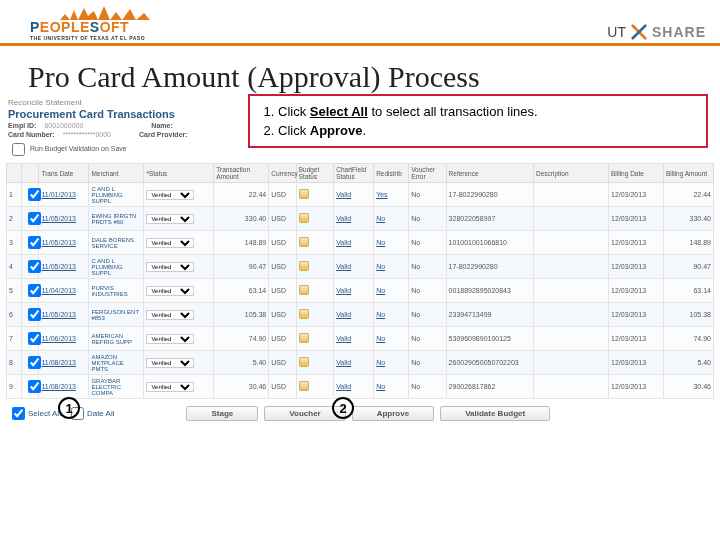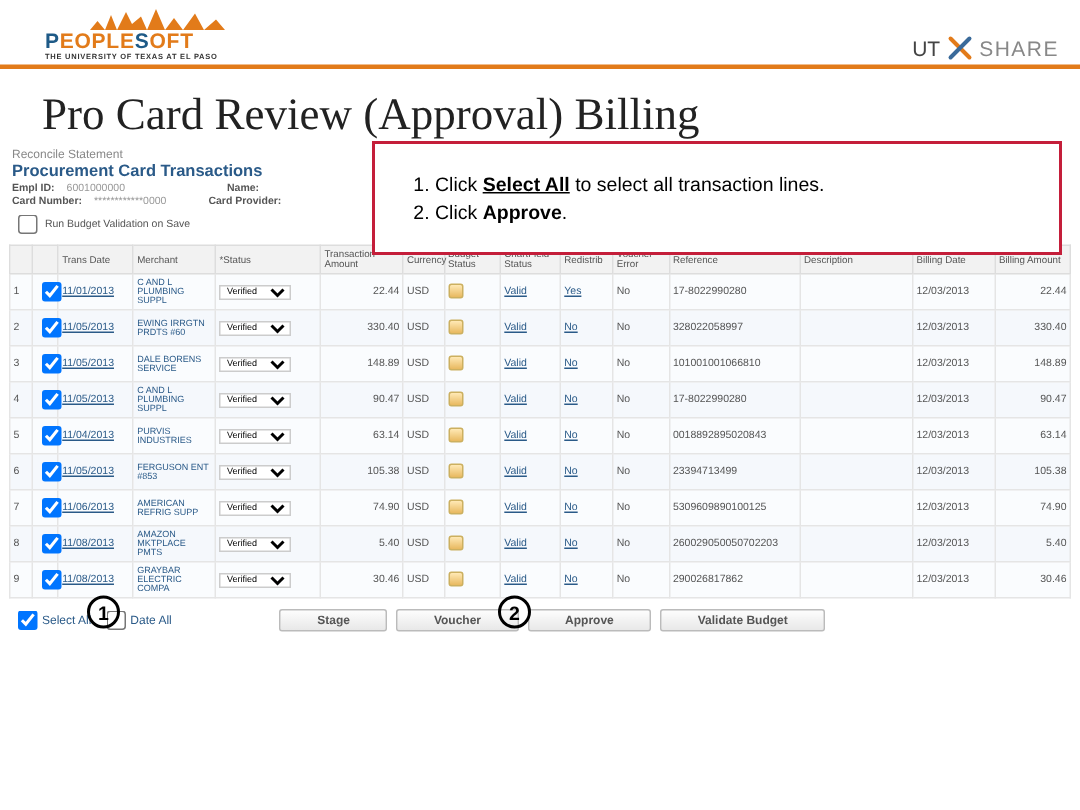--- a/index.html
+++ b/index.html
@@ -5,38 +5,38 @@
   * { box-sizing: border-box; }
   body { margin: 0; width: 720px; height: 540px; font-family: Arial, sans-serif; background: #fff; overflow: hidden; }
   
   .top-brand { height: 46px; border-bottom: 3px solid #e27b1a; display: flex; justify-content: space-between; align-items: flex-end; padding: 0 14px 2px; position: relative; }
   .ps-logo { font-size: 14px; font-weight: bold; color: #1e5a87; letter-spacing: 0.5px; margin-left: 16px; }
   .ps-logo .ps-sub { display: block; font-size: 5px; color: #333; letter-spacing: 0.5px; }
   .ps-logo .orange { color: #e27b1a; }
   .skyline { position: absolute; left: 60px; top: 2px; width: 90px; height: 18px; }
   .skyline svg { width: 100%; height: 100%; }
   .utx { font-size: 14px; color: #444; display: flex; align-items: center; gap: 4px; font-weight: 500; }
-  .utx .share { color: #888; font-weight: 400; letter-spacing: 1px; }
+  .utx .share { color: #888; font-weight: 700; letter-spacing: 1px; }
   .utx svg { width: 18px; height: 18px; }
   
   .title { font-size: 30px; color: #222; padding: 14px 28px 0; font-family: "Times New Roman", serif; }
   
   .content { position: relative; padding: 0 6px; }
   
   .recon { font-size: 8px; color: #888; padding: 4px 0 0 2px; }
   .proc-title { font-size: 11px; color: #2a5a88; font-weight: bold; padding: 1px 0 2px 2px; }
   
   .metarow { font-size: 7px; color: #555; display: flex; gap: 8px; padding: 0 2px 2px; }
   .metarow .lbl { font-weight: bold; }
   .metarow .val { color: #999; }
   .cbrow { font-size: 7px; color: #555; padding: 0 2px 4px; }
   .cbrow input { vertical-align: middle; }
   
   .instr-box { position: absolute; top: 0px; right: 12px; width: 460px; background: #fff; border: 2px solid #c41e3a; padding: 6px 10px; font-size: 13px; line-height: 1.35; z-index: 5; }
-  .instr-box ol { margin: 12px; padding-left: 18px; }
+  .instr-box ol { margin: 0; padding-left: 18px; }
   .instr-box li { margin: 1px 0; }
   .instr-box ul { margin: 0; padding-left: 18px; list-style: disc; }
   .bb { font-weight: bold; }
   .bu { font-weight: bold; text-decoration: underline; }
   
   .bank-hdr { background: #3a6a9a; color: #fff; font-size: 8px; padding: 2px 4px; margin-top: 6px; }
   
   table.trans { width: 100%; border-collapse: collapse; font-size: 7px; color: #555; table-layout: fixed; }
   table.trans th { background: #f2f2f2; color: #555; font-weight: normal; text-align: left; padding: 2px 2px; border: 1px solid #ddd; font-size: 6.5px; line-height: 1.1; }
   table.trans td { border: 1px solid #e5e5e5; padding: 2px 2px; vertical-align: middle; height: 22px; background: #fafcfe; }
@@ -70,21 +70,21 @@
   <div class="utx">
     <span>UT</span>
     <svg viewBox="0 0 20 20">
         <path d="M3 3 L17 17" stroke="#e27b1a" stroke-width="3" fill="none" stroke-linecap="round"></path>
         <path d="M17 3 L3 17" stroke="#3a6a9a" stroke-width="3" fill="none" stroke-linecap="round"></path>
       </svg>
     <span class="share">SHARE</span>
   </div>
 </div>
 
-<div class="title">Pro Card Review (Approval) Billing</div>
+<div class="title">Pro Card Amount (Approval) Process</div>
 
 <div class="content">
 
   <div class="instr-box">
     <ol>
       <li>
         <span>Click </span><span class="bu">Select All</span><span> to select all transaction lines.</span>
       </li>
       <li>
         <span>Click </span><span class="bb">Approve</span><span>.</span>

